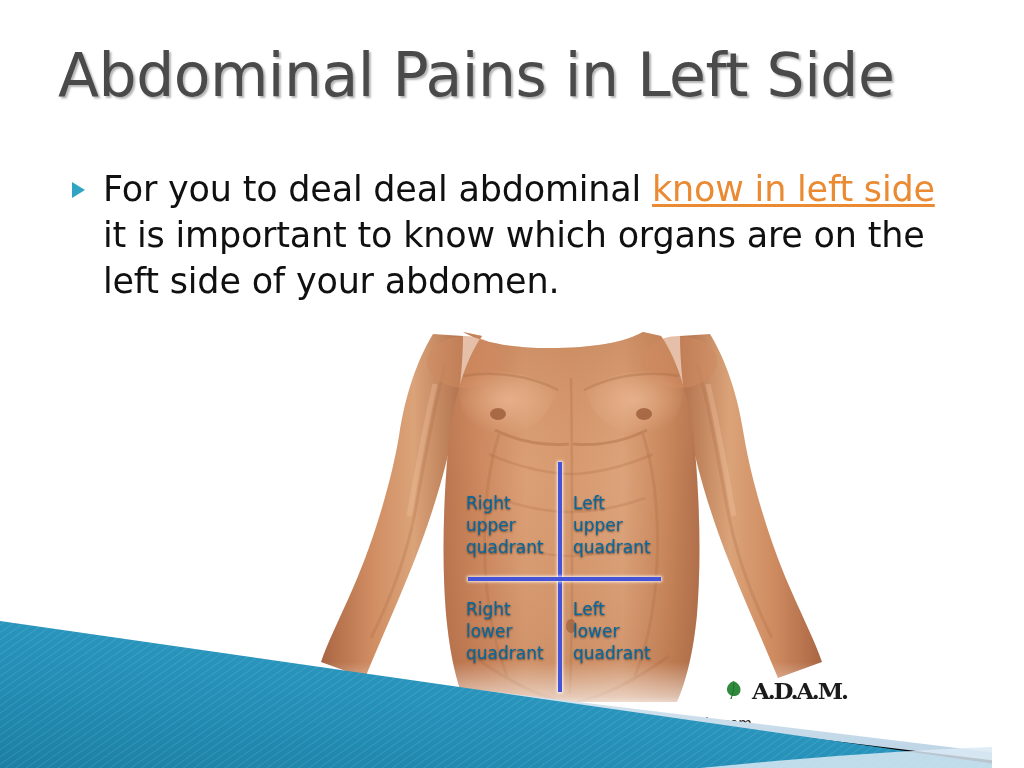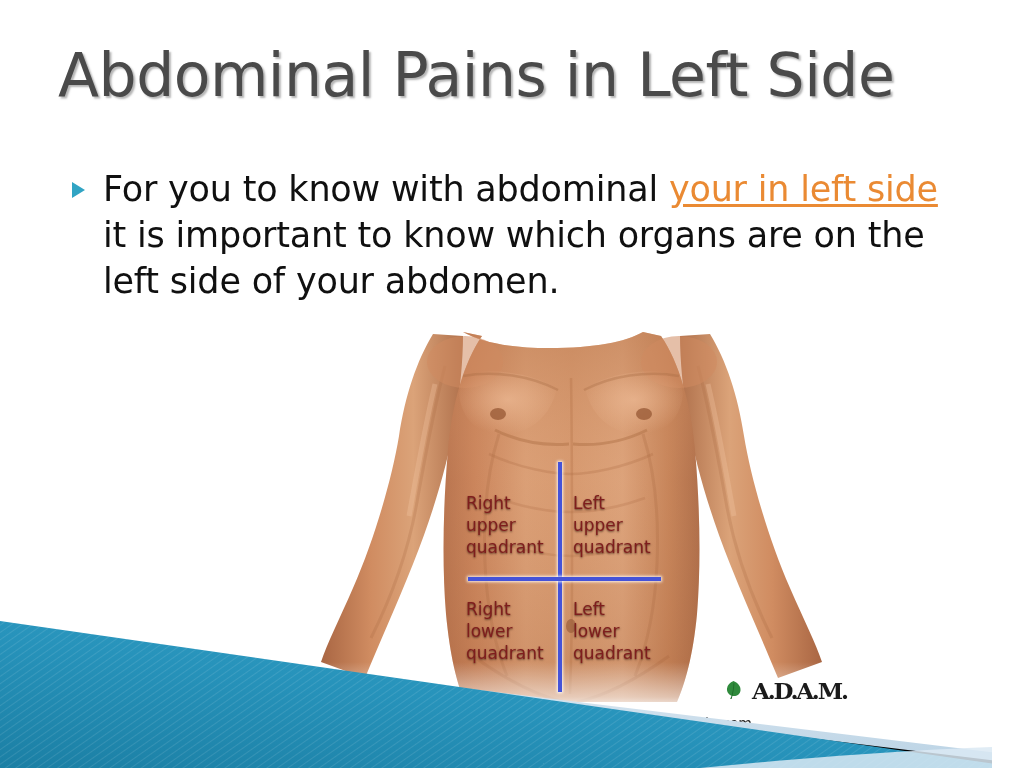--- a/index.html
+++ b/index.html
@@ -76,21 +76,21 @@
     height: 386px;
   }
   #anatomy-canvas {
     position: absolute;
     inset: 0;
     width: 100%;
     height: 100%;
   }
   .quad-label {
     position: absolute;
-    color: #7f1d1d;
+    color: #0369a1;
     font-family: "DejaVu Sans", "Liberation Sans", sans-serif;
     font-size: 17px;
     line-height: 22px;
     text-shadow: 0 1px 2px rgba(60,35,20,0.75);
     white-space: pre;
     pointer-events: none;
   }
   #label-ruq { left: 153px; top: 166px; }
   #label-luq { left: 260px; top: 166px; }
   #label-rlq { left: 153px; top: 272px; }
@@ -165,21 +165,21 @@
 
   <div id="slide-title">Abdominal Pains in Left Side</div>
 
   <div id="body-block">
     <div class="bullet-row">
       <span class="bullet-marker">
         <svg width="18" height="20" viewBox="0 0 18 20" aria-hidden="true">
           <polygon points="2,2 15,10 2,18" fill="#31a4c4"></polygon>
         </svg>
       </span>
-      <span class="bullet-text"><span>For you to know with abdominal </span><a class="link" href="#">your in left side</a><span> it is important to know which organs are on the left side of your abdomen.</span></span>
+      <span class="bullet-text"><span>For you to deal deal abdominal </span><a class="link" href="#">know in left side</a><span> it is important to know which organs are on the left side of your abdomen.</span></span>
     </div>
   </div>
 
   <div id="figure-wrap">
 
     <svg id="anatomy-canvas" viewBox="0 0 517 386" preserveAspectRatio="none">
       <defs>
         <linearGradient id="skinTorso" x1="0" y1="0" x2="1" y2="0">
           <stop offset="0%" stop-color="#b5704b"></stop>
           <stop offset="12%" stop-color="#c98259"></stop>

